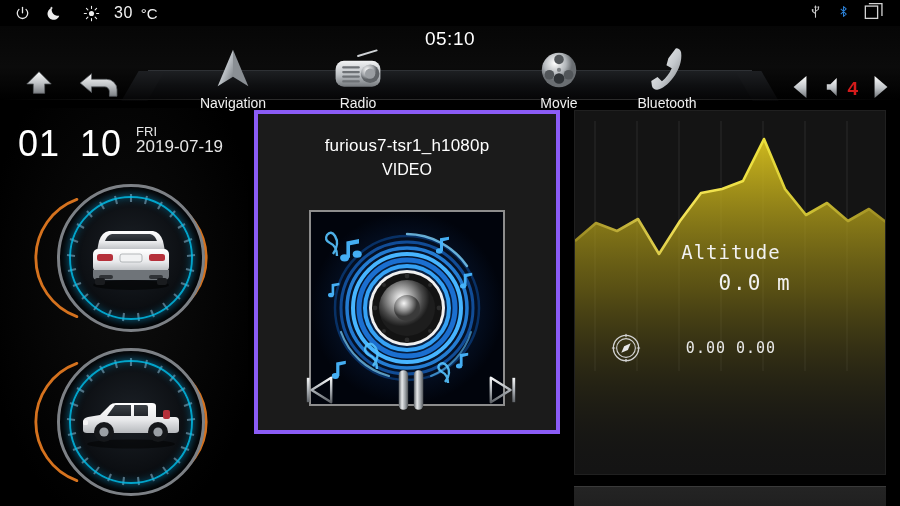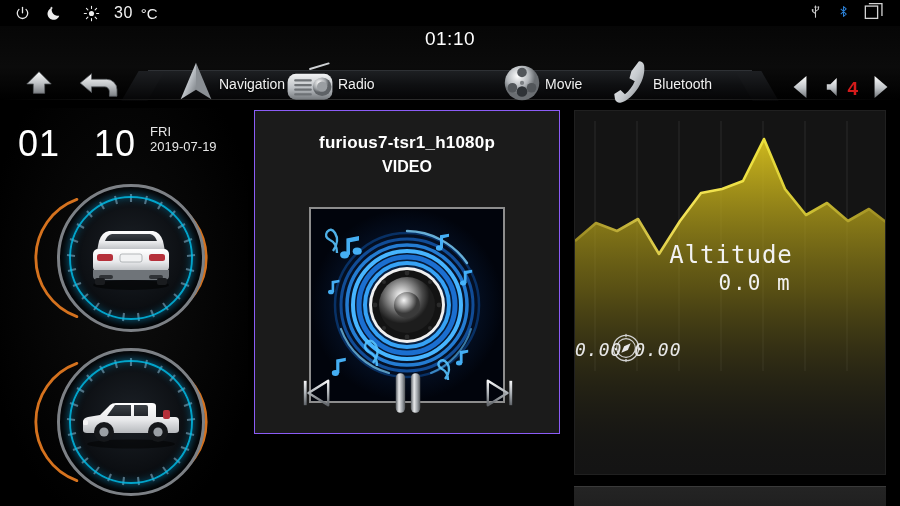--- a/index.html
+++ b/index.html
@@ -53,21 +53,21 @@
   .mb-shelf:after  { right: -18px; background: linear-gradient(180deg,#1d1f22,#050506); transform: skewX(30deg); }
 
   #clock-top {
     position: absolute; left: 0; top: 2px; width: 900px;
     text-align: center; color: #fff; font-size: 19px; letter-spacing: .5px;
     z-index: 32;
   }
 
   .nav-item {
     position: absolute; top: 20px; width: 120px; height: 72px;
-    display: flex; flex-direction: row; align-items: center;
+    display: flex; flex-direction: column; align-items: center;
     z-index: 28;
   }
   .nav-item .ni-icon { height: 46px; display:flex; align-items:flex-end; justify-content:center; }
   .nav-item .ni-label {
     color: #f0f0f0; font-size: 14px; margin-top: 3px; text-shadow: 0 1px 2px #000;
   }
 
   .side-btn { position: absolute; top: 42px; z-index: 28; }
 
   .vol-group { position: absolute; right: 8px; top: 48px; display: flex; align-items: center; gap: 10px; z-index: 28; }
@@ -76,24 +76,24 @@
   
   #main { position: absolute; left: 0; top: 100px; width: 900px; height: 406px; background: #000; }
 
   
   #left-panel {
     position: absolute; left: 0; top: 8px; width: 248px; height: 398px;
     background: radial-gradient(ellipse at 50% 45%, #0e0e0e 0%, #000 80%);
   }
   .clock-row { position: absolute; left: 18px; top: 13px; display: flex; align-items: flex-start; }
   .clk-h, .clk-m { color: #fff; font-size: 36px; font-weight: 300; line-height: 46px; letter-spacing: 1px; }
-  .clk-m { margin-left: 34px; }
+  .clk-m { margin-left: 20px; }
   .clk-dt { margin-left: 14px; margin-top: 3px; display: flex; flex-direction: column; }
   .clk-dow { color: #e6e6e6; font-size: 13px; line-height: 15px; }
-  .clk-date { color: #e6e6e6; font-size: 13px; line-height: 16px; text-align: right; }
+  .clk-date { color: #e6e6e6; font-size: 17px; line-height: 16px; text-align: right; }
 
   .gauge { position: absolute; left: 28px; width: 186px; height: 148px; }
   .gauge.g1 { top: 76px; }
   .gauge.g2 { top: 240px; }
   .gauge-inner { position: absolute; left: 29px; top: 0; width: 148px; height: 148px; }
   .ring-outer {
     position: absolute; inset: 0; border-radius: 50%;
     border: 3px solid #7d8186;
     background: radial-gradient(circle at 50% 45%, #1b2026 0%, #07090c 70%, #000 100%);
     box-shadow: 0 0 10px rgba(0,0,0,.9) inset;
@@ -107,22 +107,21 @@
   .arc-l, .arc-r { position: absolute; top: 4px; width: 70px; height: 140px; overflow: hidden; }
   .arc-l { left: -6px; }
   .arc-r { right: -6px; }
 
   .car-img { position: absolute; left: 50%; top: 50%; transform: translate(-50%,-50%); }
 
   
   #center-panel {
     position: absolute; left: 254px; top: 10px; width: 306px; height: 324px;
     background: #1b1b1b;
-    border: 1px solid #8b5cf6;
-    font-weight: bold;
+    border: 4px solid #8b5cf6;
   }
   .media-title { color: #fff; font-size: 17px; text-align: center; margin-top: 22px; letter-spacing: .2px; }
   .media-sub { color: #fff; font-size: 16px; text-align: center; margin-top: 5px; }
   .album-frame {
     position: absolute; left: 50%; top: 96px; transform: translateX(-50%);
     width: 196px; height: 196px;
     border: 2px solid #8d8d8d;
     background: #000;
   }
   .album-art { position: absolute; inset: 0; overflow: hidden; background: #02040c; }
@@ -135,29 +134,29 @@
   
   #chart-panel {
     position: absolute; left: 574px; top: 10px; width: 312px; height: 365px;
     background: #141414;
     border: 1px solid #202020;
     overflow: hidden;
   }
   .chart-svg { position: absolute; left: 0; top: 0; }
   .alt-label {
     position: absolute; left: 0; top: 130px; width: 312px; text-align: center;
-    color: #f2f2f2; font-size: 24px; font-family: "DejaVu Sans Mono", monospace; letter-spacing: 1px;
+    color: #f2f2f2; font-size: 19px; font-family: "DejaVu Sans Mono", monospace; letter-spacing: 1px;
   }
   .alt-value {
     position: absolute; left: 0; top: 160px; width: 312px; text-align: center;
     color: #f2f2f2; font-size: 21px; font-family: "DejaVu Sans Mono", monospace; letter-spacing: 2px; padding-left: 48px;
   }
   .coords {
-    position: absolute; left: 0; top: 228px; width: 312px; text-align: left;
-    color: #e8e8e8; font-size: 18px; font-family: "DejaVu Sans Mono", monospace; letter-spacing: 1px; font-style: italic;
+    position: absolute; left: 0; top: 228px; width: 312px; text-align: center;
+    color: #e8e8e8; font-size: 15px; font-family: "DejaVu Sans Mono", monospace; letter-spacing: 1px;
   }
   .compass-btn { position: absolute; left: 36px; top: 222px; cursor: pointer; }
 
   #search-panel {
     position: absolute; left: 574px; top: 386px; width: 312px; height: 110px;
     background: linear-gradient(180deg,#242424 0%,#1a1a1a 45%,#101010 100%);
     border-top: 1px solid #3a3a3a;
   }
 </style>
 </head>
@@ -208,21 +207,21 @@
         <svg width="22" height="18" viewBox="0 0 26 22" stroke="#d3d3d3" stroke-width="1.6" fill="none">
           <rect x="1.2" y="5" width="15" height="15"></rect>
             <path d="M5.5 2h16v15"></path>
         </svg>
       </span>
     </div>
   </div>
 
   <div id="menubar">
     <div class="mb-shelf"></div>
-    <div id="clock-top">01:10</div>
+    <div id="clock-top">05:10</div>
 
     <div class="side-btn" style="left:20px">
       <svg width="38" height="30" viewBox="0 0 40 32">
         <defs>
             <linearGradient id="gsil" x1="0" y1="0" x2="0" y2="1">
           <stop offset="0%" stop-color="#fbfbfb"></stop>
               <stop offset="50%" stop-color="#c3c6c9"></stop>
               <stop offset="100%" stop-color="#7d8185"></stop>
         </linearGradient>
           </defs>
@@ -245,21 +244,21 @@
                 <stop offset="100%" stop-color="#6e7378"></stop>
           </linearGradient>
             </defs>
           <path d="M24 4 L40 42 L24 32 Z" fill="#8a8f94"></path>
           <path d="M24 4 L8 42 L24 32 Z" fill="url(#gnav)"></path>
         </svg>
       </span>
       <span class="ni-label">Navigation</span>
     </div>
 
-    <div class="nav-item" style="left:282px">
+    <div class="nav-item" style="left:298px">
       <span class="ni-icon">
         <svg width="56" height="44" viewBox="0 0 60 46">
           <defs>
               <linearGradient id="grad1" x1="0" y1="0" x2="0" y2="1">
             <stop offset="0%" stop-color="#f3f4f5"></stop>
                 <stop offset="55%" stop-color="#bcc0c4"></stop>
                 <stop offset="100%" stop-color="#74787c"></stop>
           </linearGradient>
           <radialGradient id="gknob" cx="35%" cy="30%">
                 <stop offset="0%" stop-color="#ffffff"></stop>

